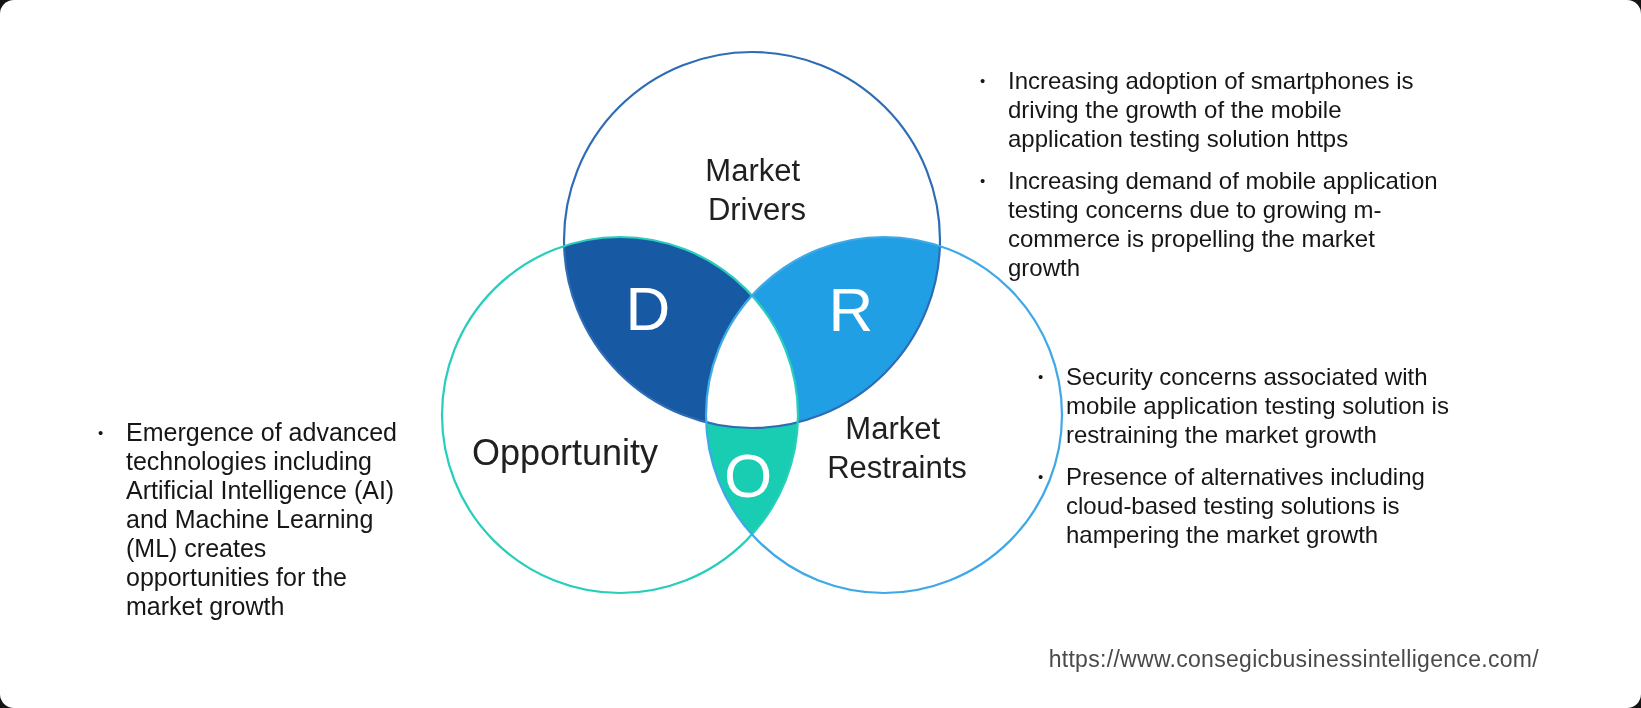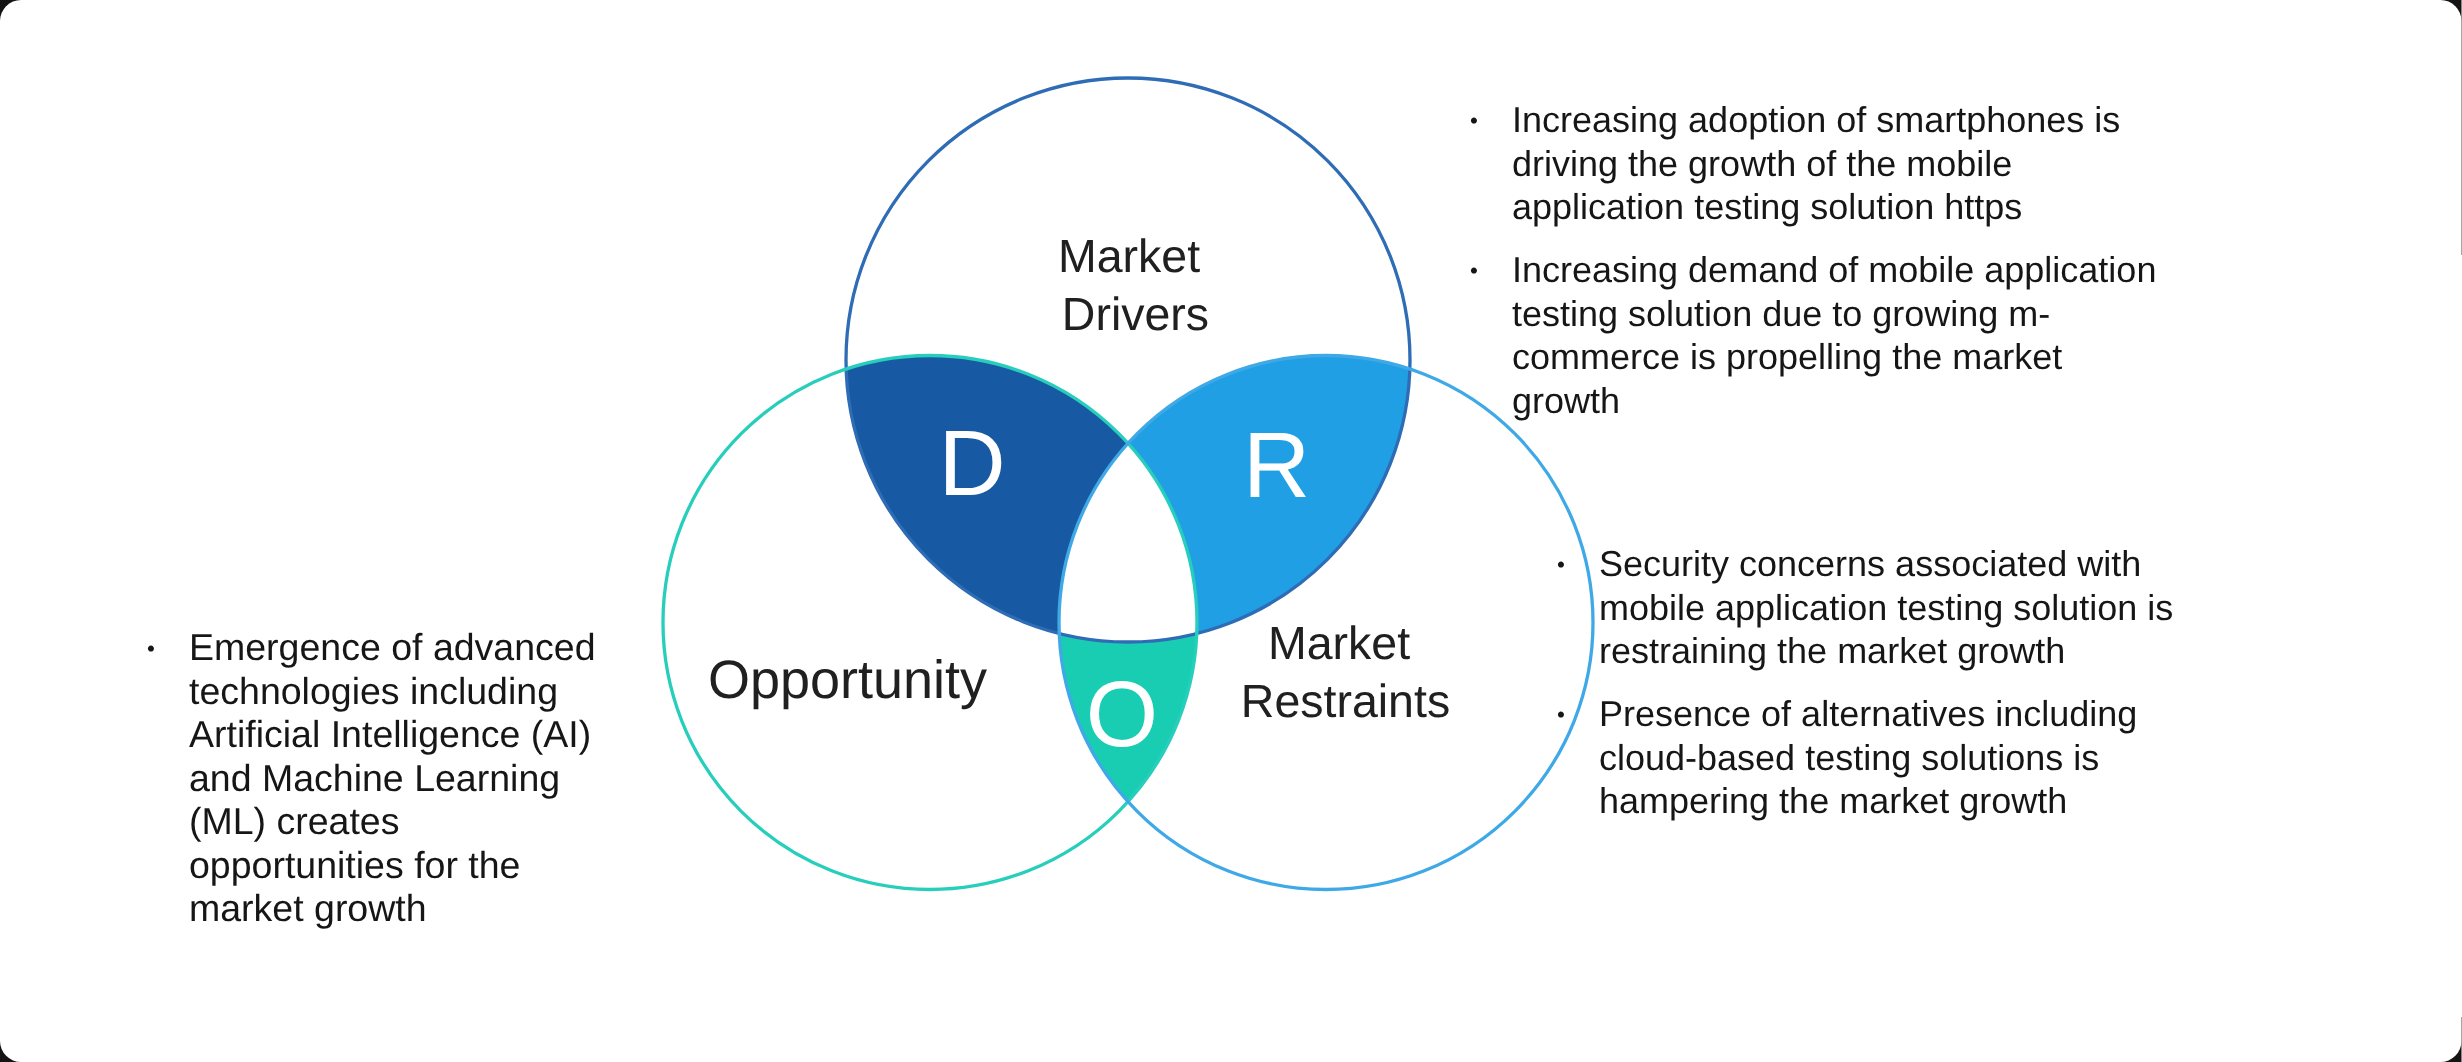--- a/index.html
+++ b/index.html
@@ -111,21 +111,21 @@
   </svg>
 
   <div class="bullet-block" id="block-drivers" style="left:978px;top:66px;width:462px;">
     <ul>
       <li>
         <span class="bullet-dot">•</span>
         <span class="bullet-text">Increasing adoption of smartphones is driving the growth of the mobile application testing solution https</span>
       </li>
       <li>
         <span class="bullet-dot">•</span>
-        <span class="bullet-text">Increasing demand of mobile application testing solution due to growing m-commerce is propelling the market growth</span>
+        <span class="bullet-text">Increasing demand of mobile application testing concerns due to growing m-commerce is propelling the market growth</span>
       </li>
     </ul>
   </div>
 
   <div class="bullet-block" id="block-restraints" style="left:1036px;top:362px;width:452px;">
     <ul>
       <li>
         <span class="bullet-dot">•</span>
         <span class="bullet-text">Security concerns associated with mobile application testing solution is restraining the market growth</span>
       </li>
@@ -138,14 +138,15 @@
 
   <div class="bullet-block" id="block-opportunity" style="left:96px;top:418px;width:315px;">
     <ul>
       <li>
         <span class="bullet-dot">•</span>
         <span class="bullet-text">Emergence of advanced technologies including Artificial Intelligence (AI) and Machine Learning (ML) creates opportunities for the market growth</span>
       </li>
     </ul>
   </div>
 
+  <div class="source-url">https://www.consegicbusinessintelligence.com/</div>
 
 </div>
 
 </body></html>

